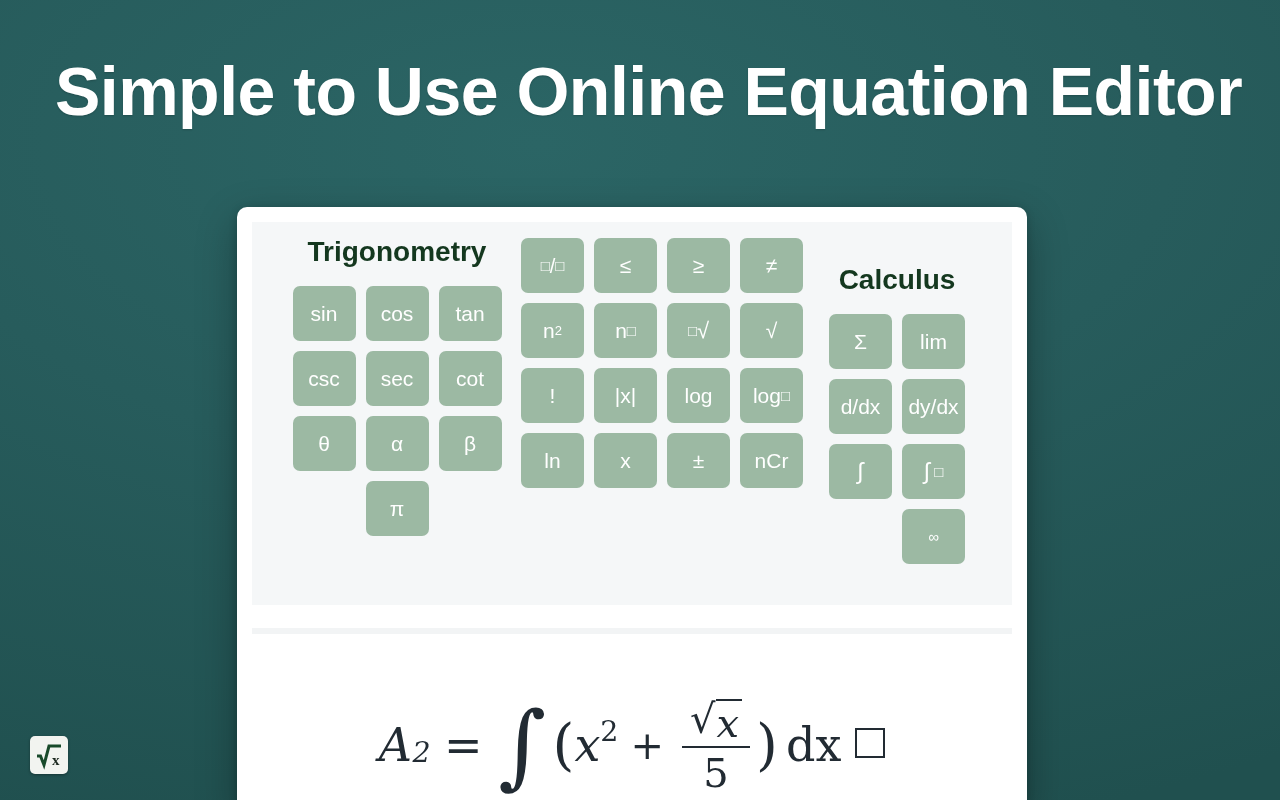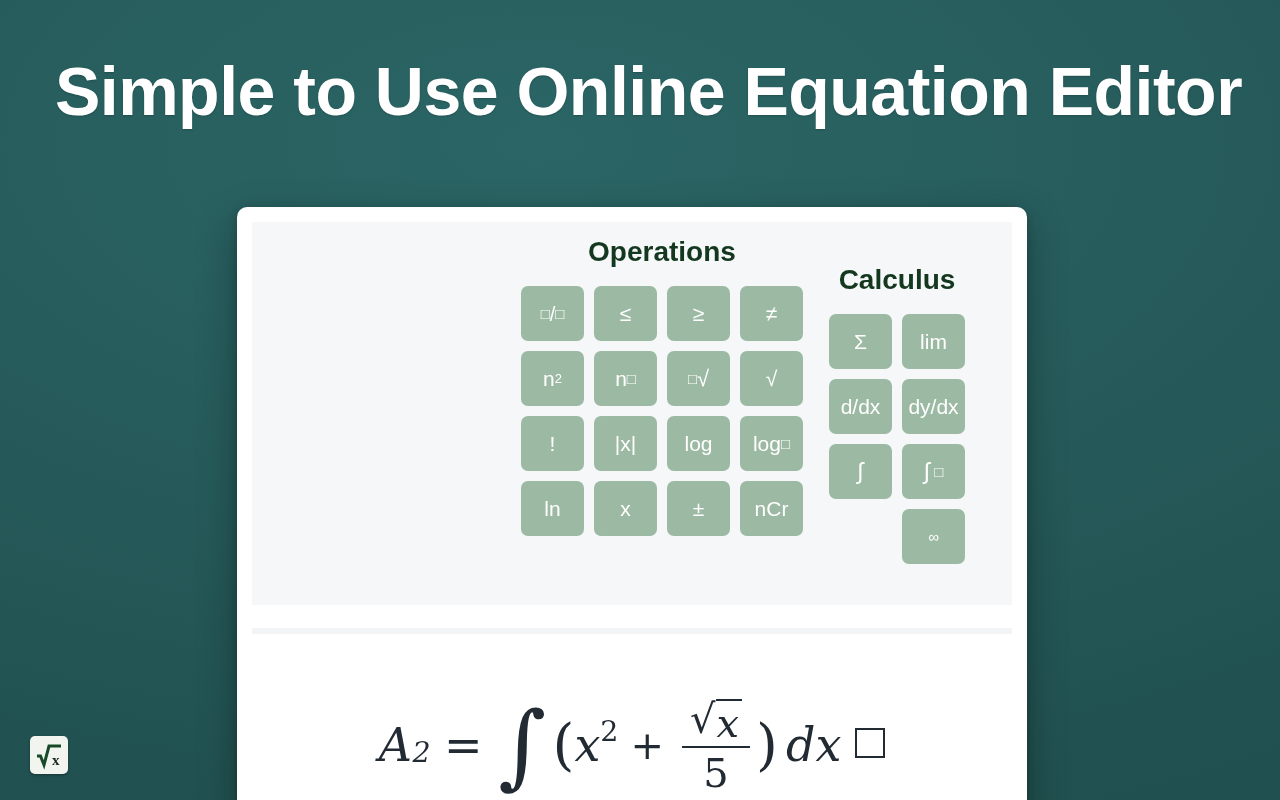--- a/index.html
+++ b/index.html
@@ -202,21 +202,21 @@
     align-items: flex-start;
   }
   .sqrt-sign { font-size: 40px; line-height: 1; }
   .sqrt-body {
     border-top: 2px solid #222b33;
     padding: 1px 3px 0 1px;
     font-style: italic;
     line-height: 1.05;
     font-size: 40px;
   }
-  .m-dx { margin-left: 8px; font-style: italic; }
+  .m-dx { margin-left: 8px; }
   .m-box {
     display: inline-block;
     width: 26px;
     height: 26px;
     border: 2.5px solid #222b33;
     margin-left: 14px;
     position: relative;
     top: -2px;
   }
   
@@ -240,24 +240,36 @@
 
 <div id="stage">
 
   <div class="page-title">Simple to Use Online Equation Editor</div>
 
   <div class="app-card">
 
     <div class="keypad-panel">
 
       <div class="keypad-group group-trigonometry">
+        <div class="group-title">Trigonometry</div>
+        <div class="key-grid">
+          <button class="key">sin</button>
+          <button class="key">cos</button>
+          <button class="key">tan</button>
+          <button class="key">csc</button>
+          <button class="key">sec</button>
+          <button class="key">cot</button>
+          <button class="key">θ</button>
+          <button class="key">α</button>
+          <button class="key">β</button>
+          <button class="key col2">π</button>
+        </div>
       </div>
 
       <div class="keypad-group group-operations">
-        <div class="group-title">Operations</div>
         <div class="key-grid">
           <button class="key">
               <span class="box">□</span>
               <span style="font-size:20px;">/</span>
               <span class="sub box">□</span>
             </button>
           <button class="key">≤</button>
           <button class="key">≥</button>
           <button class="key">≠</button>
           <button class="key">

